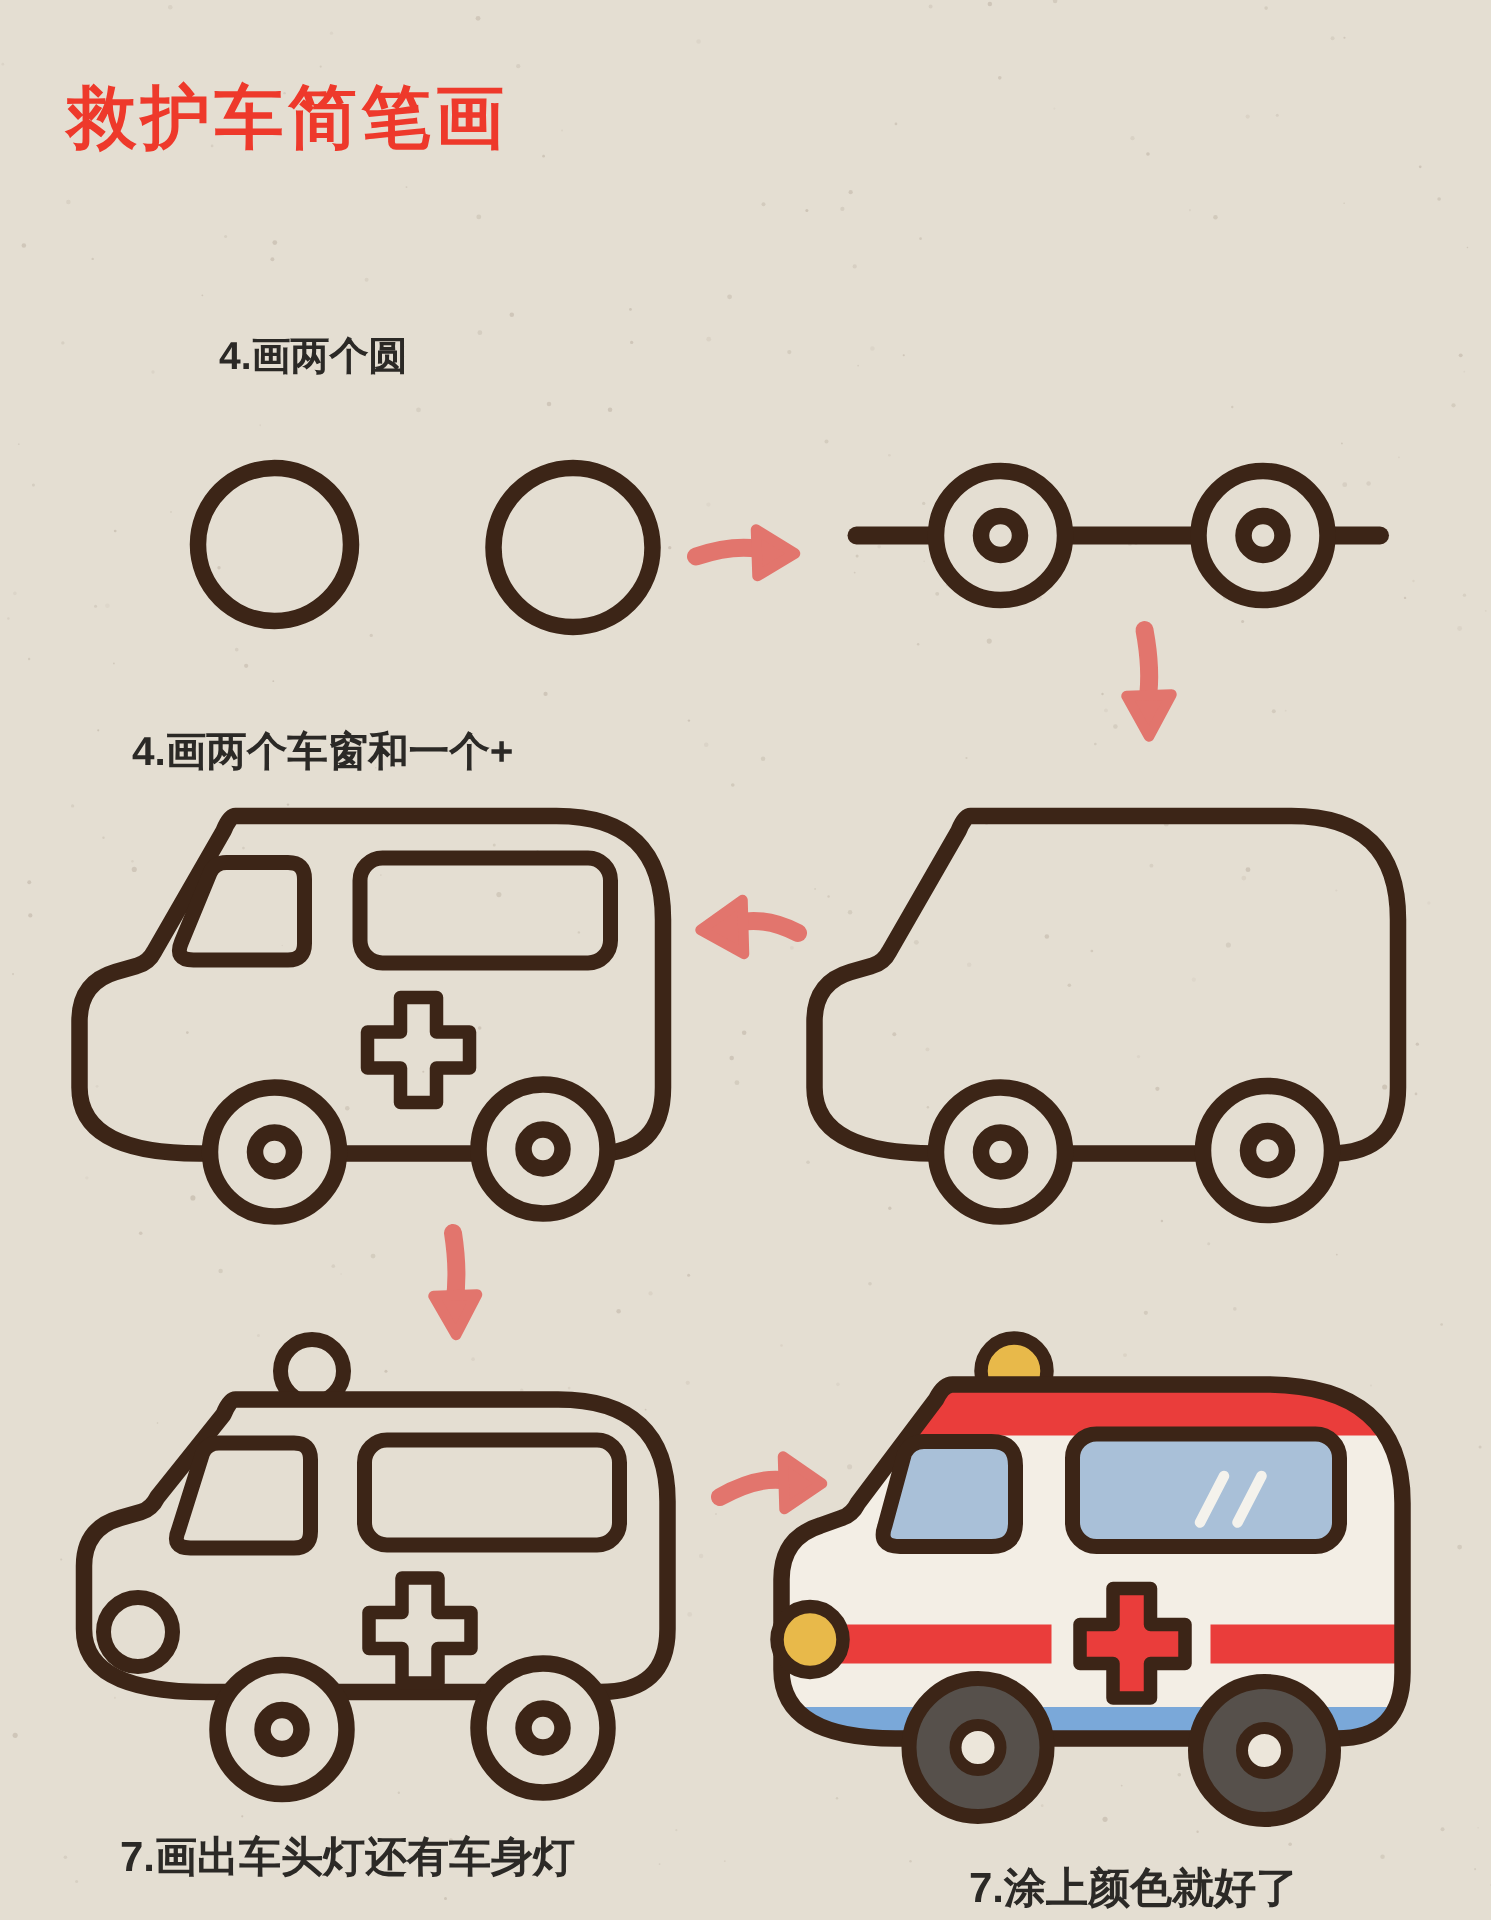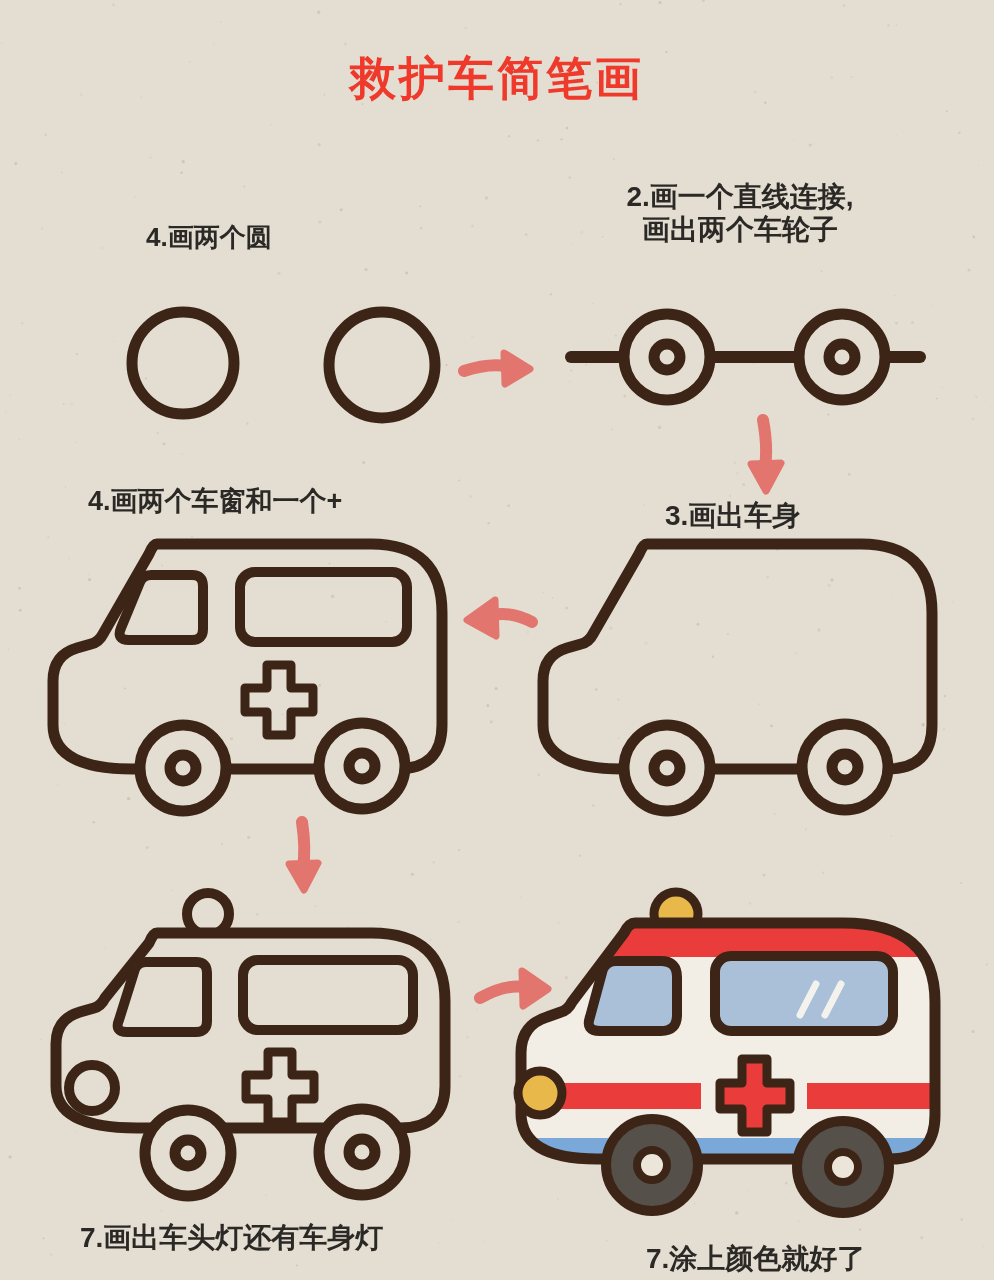--- a/index.html
+++ b/index.html
@@ -8,25 +8,26 @@
     width: 994px;
     height: 1280px;
     background: var(--background, #e4ded2);
     overflow: hidden;
     font-family: "Liberation Sans", "DejaVu Sans", sans-serif;
   }
   .speckles { position:absolute; left:0; top:0; pointer-events:none; }
   .page-title {
     position: absolute;
     left: 0; right: 0; top: 48px;
-    text-align: center;
+    text-align: left;
     font-size: 46px;
     font-weight: 700;
     letter-spacing: 3px;
     color: var(--title-red, #ee392b);
+    padding-left: 45px;
   }
   .step-label {
     position: absolute;
     color: var(--label-text, #2b2926);
     font-weight: 600;
     white-space: nowrap;
   }
   .lbl1 { left: 146px; top: 220px; font-size: 26px; }
   .lbl2 { left: 600px; top: 180px; width: 280px; font-size: 28px; text-align: center; line-height: 1.18; }
   .lbl3 { left: 665px; top: 497px; font-size: 28px; }
@@ -353,25 +354,20 @@
       <circle cx="354.3" cy="1031.3" r="0.6" fill="rgba(110,90,70,0.18)"></circle>
       <circle cx="985.4" cy="1218.5" r="0.5" fill="rgba(110,90,70,0.07)"></circle>
       <circle cx="888.4" cy="25.5" r="1.3" fill="rgba(110,90,70,0.10)"></circle>
       <circle cx="345.5" cy="44.1" r="1.4" fill="rgba(110,90,70,0.11)"></circle>
       <circle cx="596.2" cy="689.5" r="1.3" fill="rgba(110,90,70,0.16)"></circle>
     </svg>
 
   <div class="page-title">救护车简笔画</div>
 
   <div class="step-label lbl1">4.画两个圆</div>
-  <div class="step-label lbl2">
-    <div>2.画一个直线连接,</div>
-    <div>画出两个车轮子</div>
-  </div>
-  <div class="step-label lbl3">3.画出车身</div>
   <div class="step-label lbl4">4.画两个车窗和一个+</div>
   <div class="step-label lbl5">7.画出车头灯还有车身灯</div>
   <div class="step-label lbl6">7.涂上颜色就好了</div>
 
   <svg class="drawing" style="left:120px; top:303px;" width="330" height="122" viewBox="0 0 330 122">
     <circle class="ln" cx="63" cy="60" r="51"></circle>
     <circle class="ln" cx="262" cy="62" r="53"></circle>
   </svg>
 
   <svg class="drawing" style="left:455px; top:343px;" width="82" height="50" viewBox="0 0 82 50">

